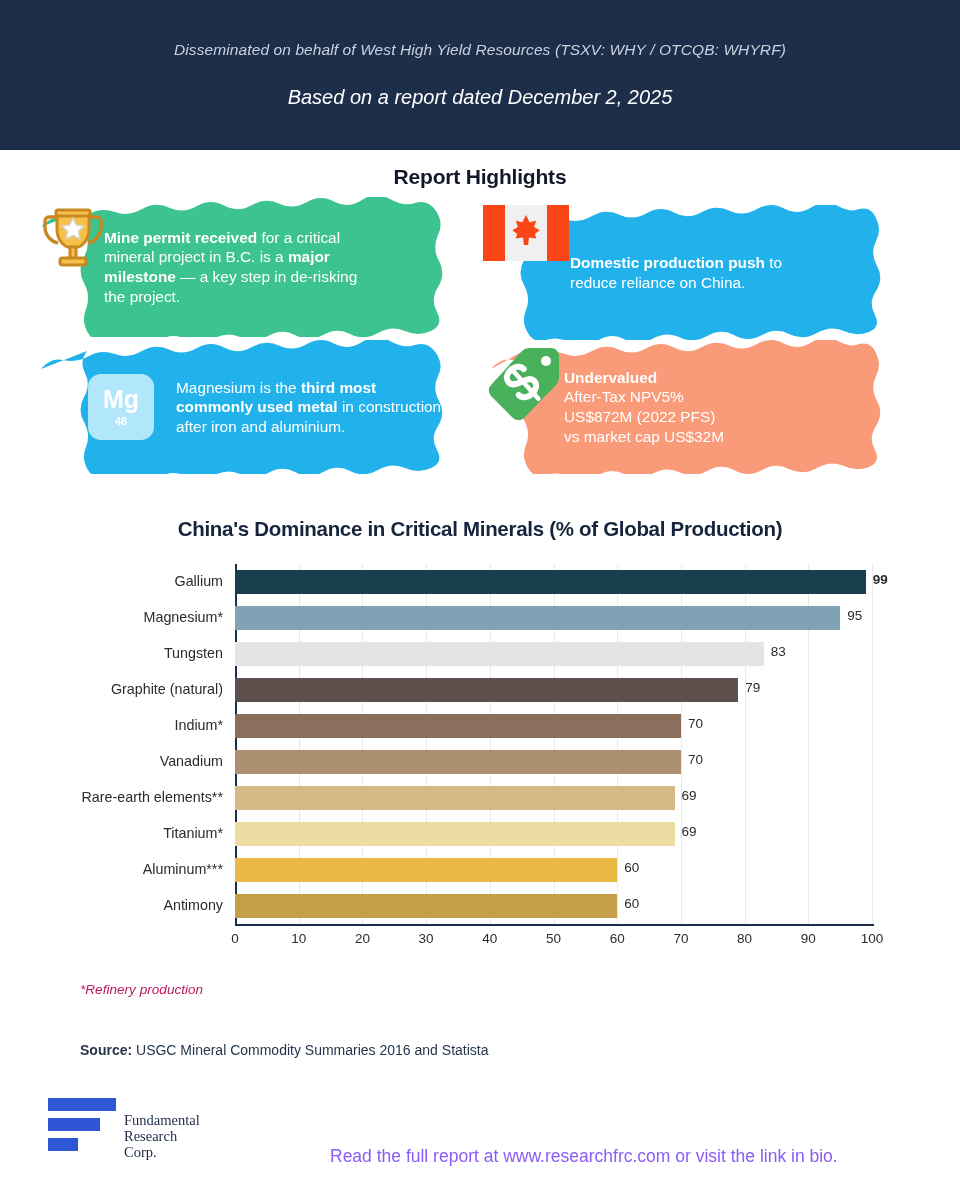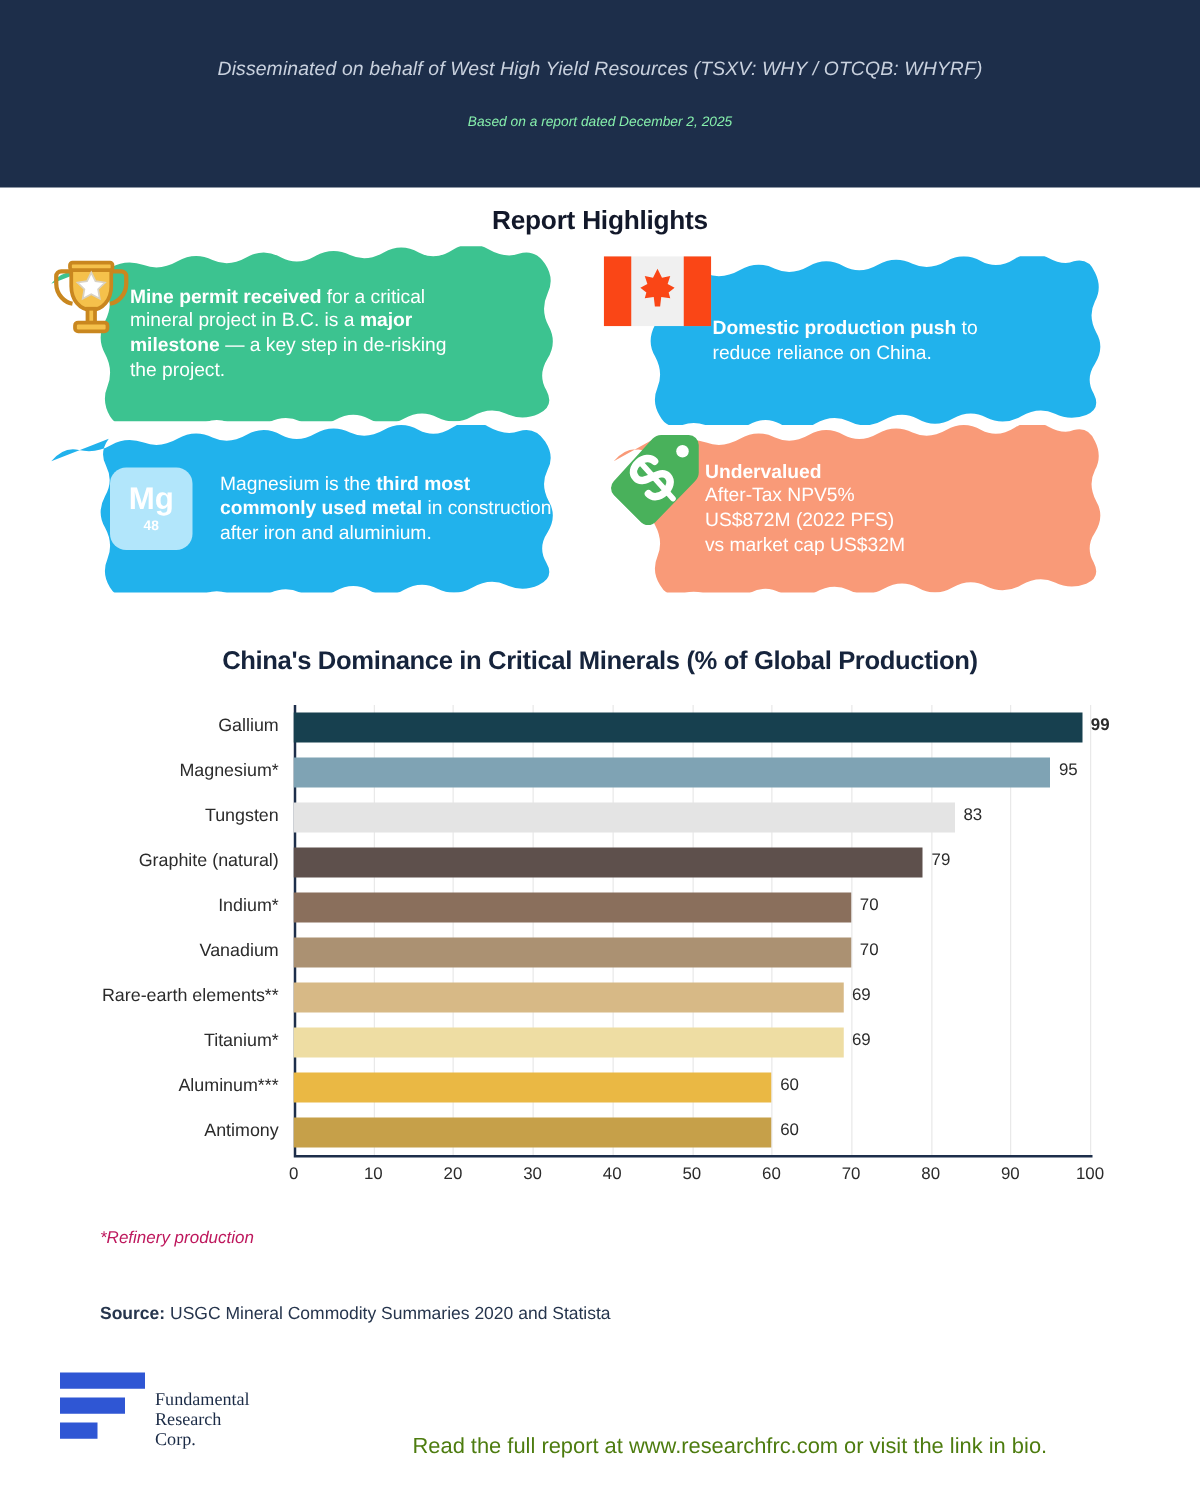--- a/index.html
+++ b/index.html
@@ -15,21 +15,21 @@
     align-items:center;justify-content:center;
   }
   .hdr-kicker{
     font-size:15.5px;font-style:italic;color:#c9d1de;
     letter-spacing:.1px;margin-bottom:7px;
   }
   .hdr-title{
     font-size:27px;font-weight:bold;color:#ffffff;letter-spacing:-.2px;
   }
   .hdr-sub{
-    font-size:11px;font-style:italic;color:#86efac;margin-top:20px;
+    font-size:20px;font-style:italic;color:#ffffff;margin-top:20px;
   }
 
   
   .hl-title{
     position:absolute;left:0;top:165px;width:960px;text-align:center;
     font-size:21px;font-weight:bold;color:#12182a;letter-spacing:-.2px;
   }
   .cards{position:absolute;left:0;top:197px;width:960px;height:280px;}
   .card{position:absolute;}
   .card svg{position:absolute;left:0;top:0;}
@@ -106,21 +106,21 @@
   .lb1{width:68px;}
   .lb2{width:52px;}
   .lb3{width:30px;}
   .logo-text{
     position:absolute;left:76px;top:14px;
     font-family:"Liberation Serif", serif;font-size:14.5px;
     line-height:1.12;color:#1b2b46;
   }
   .footer-cta{
     position:absolute;left:330px;top:1146px;width:600px;
-    font-size:17.5px;color:#4d7c0f;
+    font-size:17.5px;color:#8b5cf6;
   }
 </style>
 </head>
 <body>
 
 <div class="header">
   <div class="hdr-kicker">Disseminated on behalf of West High Yield Resources (TSXV: WHY / OTCQB: WHYRF)</div>
   <div class="hdr-sub">Based on a report dated December 2, 2025</div>
 </div>
 
@@ -279,21 +279,21 @@
       <div class="xtick" style="left: 744.6px;">80</div>
       <div class="xtick" style="left: 808.3px;">90</div>
       <div class="xtick" style="left: 872px;">100</div>
     </div>
 </div>
 
 <div class="notes" id="notes">
     <div>*Refinery production</div>
   </div>
 <div class="source">
-  <b>Source:</b><span> USGC Mineral Commodity Summaries 2020 and Statista</span>
+  <b>Source:</b><span> USGC Mineral Commodity Summaries 2016 and Statista</span>
 </div>
 
 <div class="logo">
   <div class="logo-bars">
     <div class="lb lb1"></div>
     <div class="lb lb2"></div>
     <div class="lb lb3"></div>
   </div>
   <div class="logo-text">
     <div>Fundamental</div>

